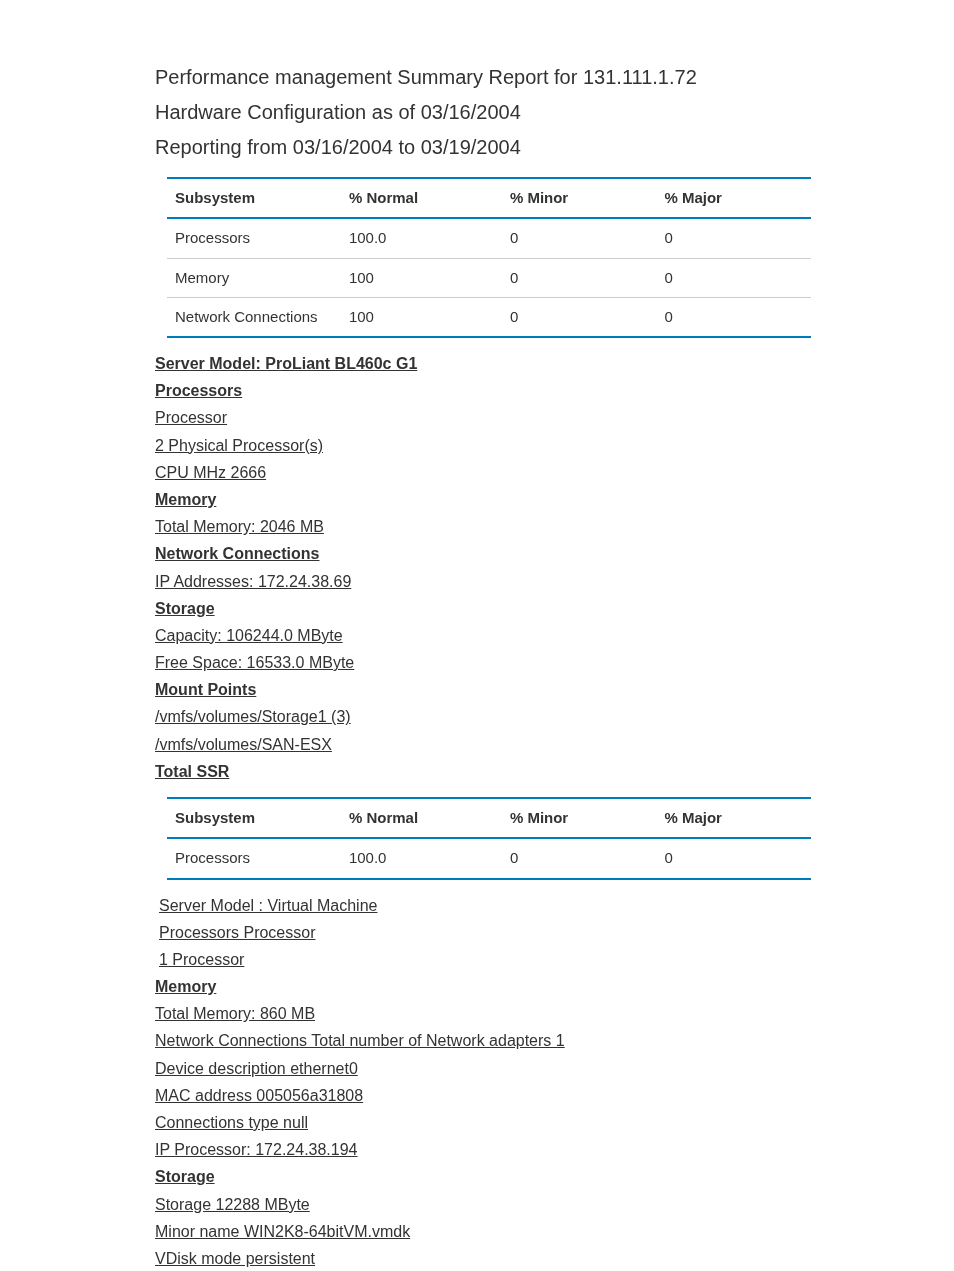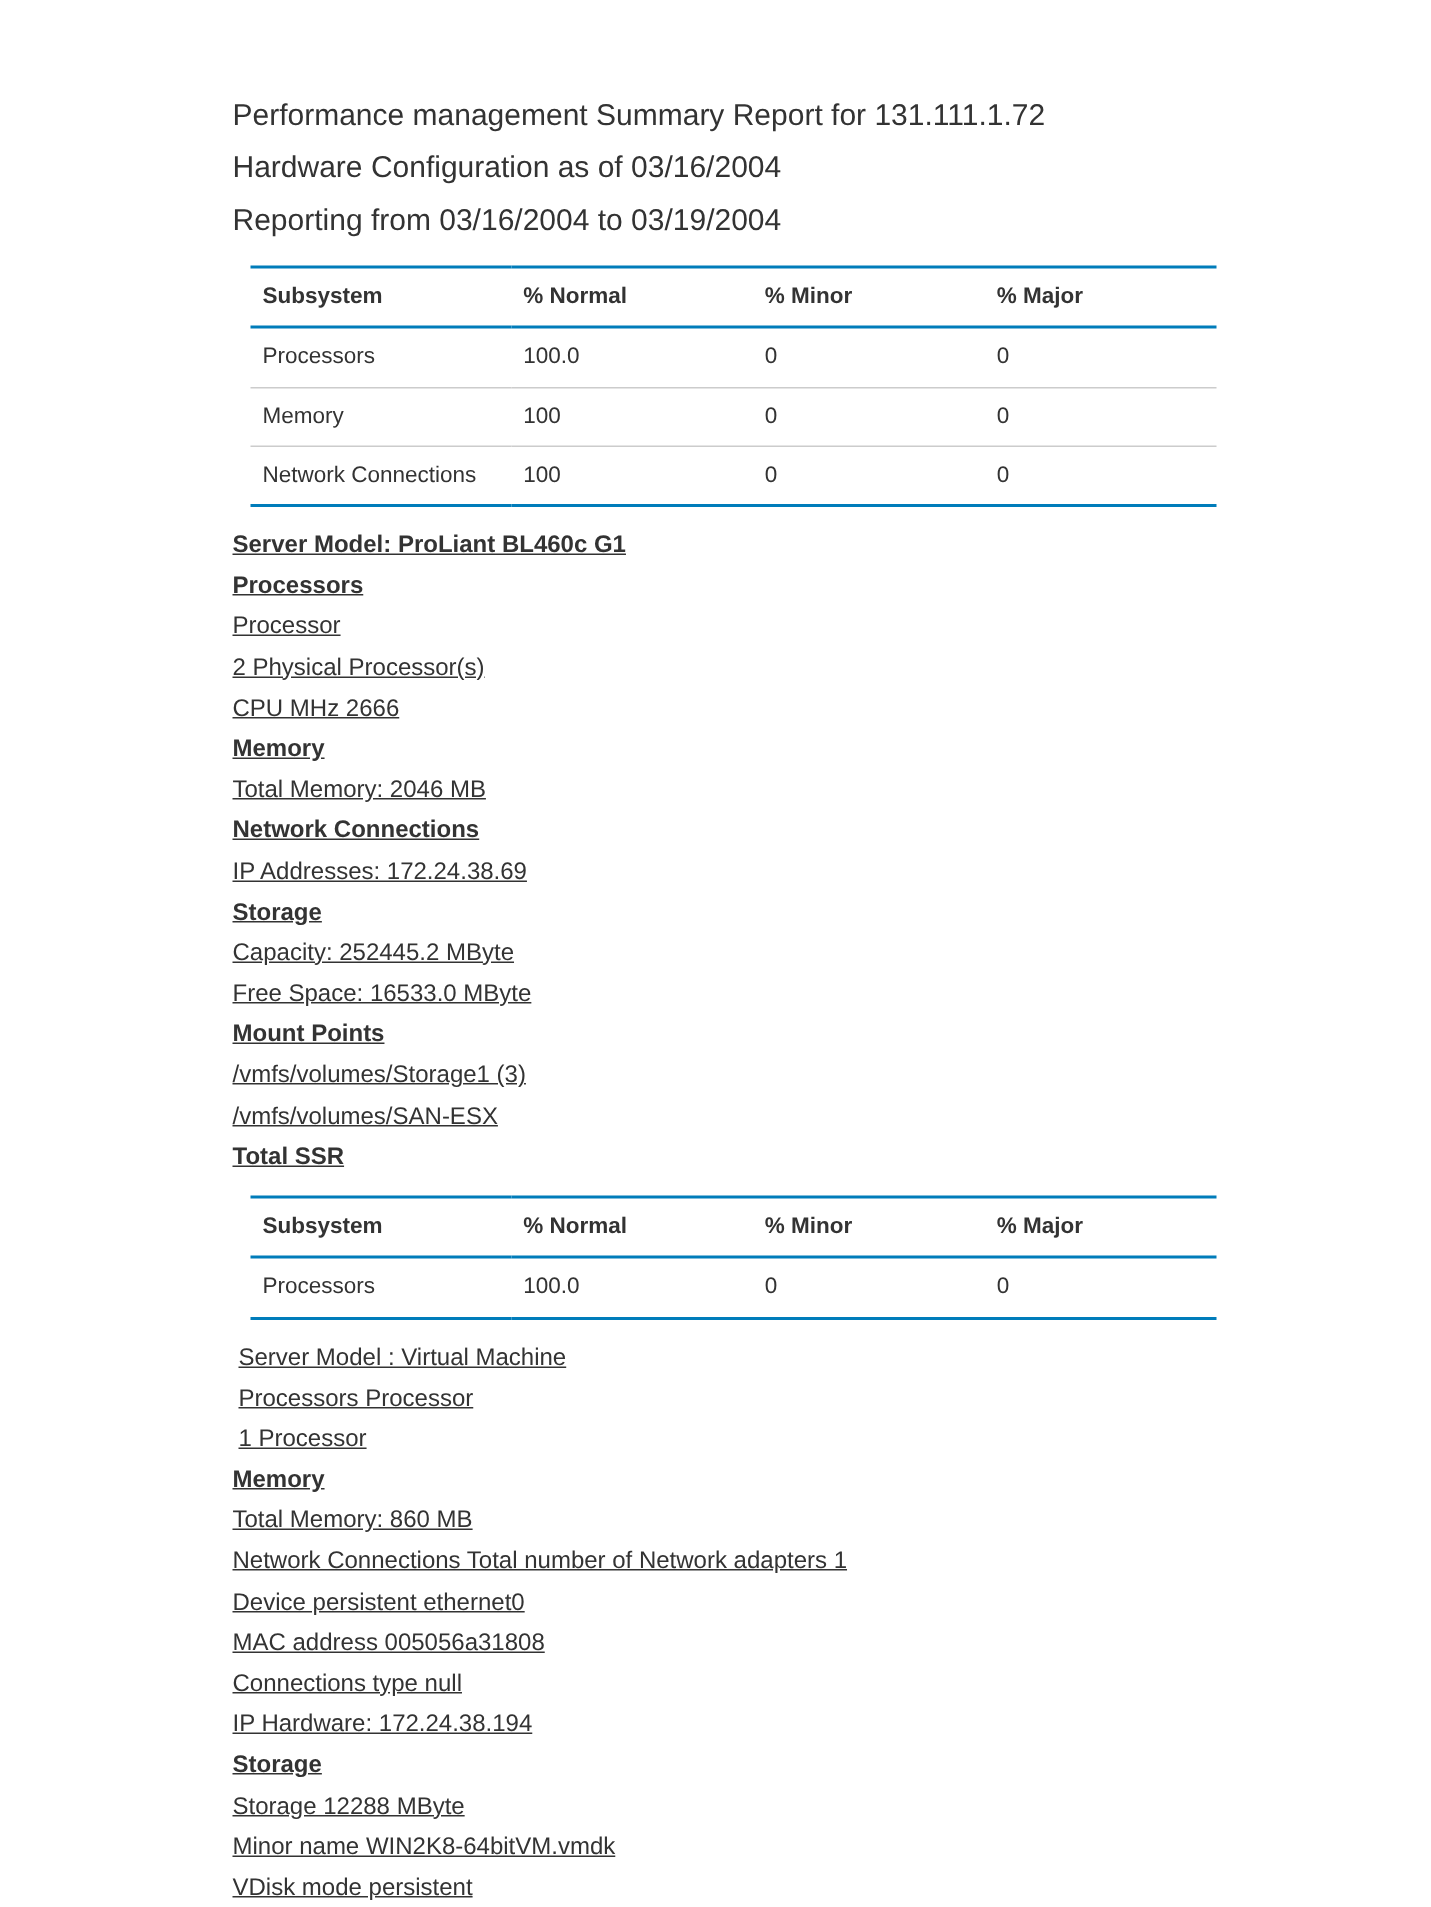--- a/index.html
+++ b/index.html
@@ -78,21 +78,21 @@
 <div class="bold section-line">Server Model: ProLiant BL460c G1</div>
 <div class="bold section-line">Processors</div>
 <div class="section-line">Processor</div>
 <div class="section-line">2 Physical Processor(s)</div>
 <div class="section-line">CPU MHz 2666</div>
 <div class="bold section-line">Memory</div>
 <div class="section-line">Total Memory: 2046 MB</div>
 <div class="bold section-line">Network Connections</div>
 <div class="section-line">IP Addresses: 172.24.38.69</div>
 <div class="bold section-line">Storage</div>
-<div class="section-line">Capacity: 252445.2 MByte</div>
+<div class="section-line">Capacity: 106244.0 MByte</div>
 <div class="section-line">Free Space: 16533.0 MByte</div>
 <div class="bold section-line">Mount Points</div>
 <div class="section-line">/vmfs/volumes/Storage1 (3)</div>
 <div class="section-line">/vmfs/volumes/SAN-ESX</div>
 <div class="bold section-line">Total SSR</div>
 
 <table>
   <thead>
     <tr>
       <th style="width:27%">Subsystem</th>
@@ -110,20 +110,20 @@
     </tr>
   </tbody>
 </table>
 
 <div class="section-line" style="padding-left:4px">Server Model : Virtual Machine</div>
 <div class="section-line" style="padding-left:4px">Processors Processor</div>
 <div class="section-line" style="padding-left:4px">1 Processor</div>
 <div class="bold section-line">Memory</div>
 <div class="section-line">Total Memory: 860 MB</div>
 <div class="section-line">Network Connections Total number of Network adapters 1</div>
-<div class="section-line">Device persistent ethernet0</div>
+<div class="section-line">Device description ethernet0</div>
 <div class="section-line">MAC address 005056a31808</div>
 <div class="section-line">Connections type null</div>
-<div class="section-line">IP Hardware: 172.24.38.194</div>
+<div class="section-line">IP Processor: 172.24.38.194</div>
 <div class="bold section-line">Storage</div>
 <div class="section-line">Storage 12288 MByte</div>
 <div class="section-line">Minor name WIN2K8-64bitVM.vmdk</div>
 <div class="section-line">VDisk mode persistent</div>
 
 </body></html>

